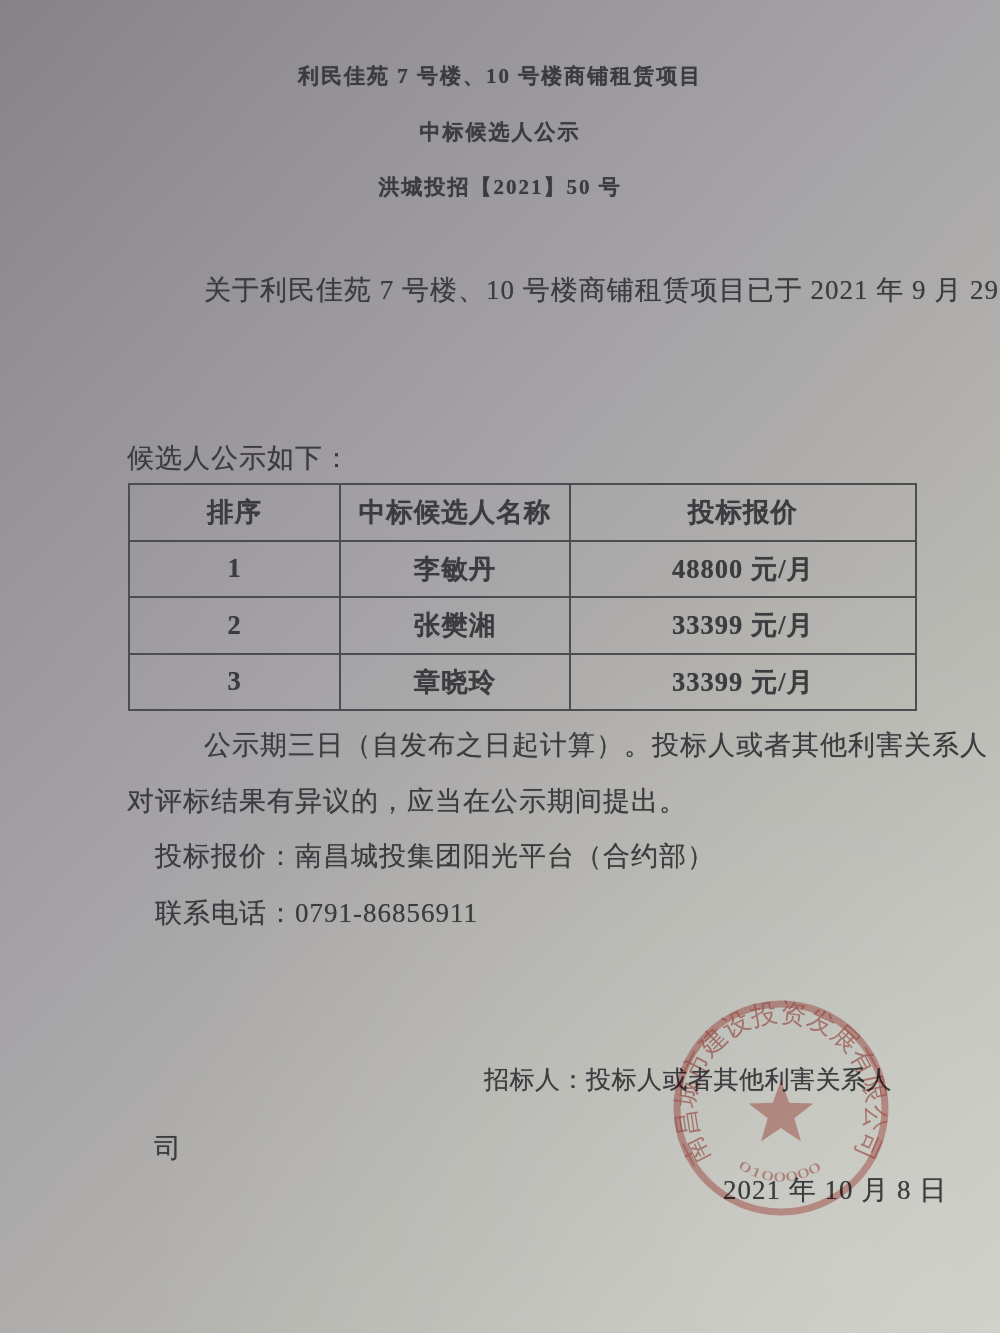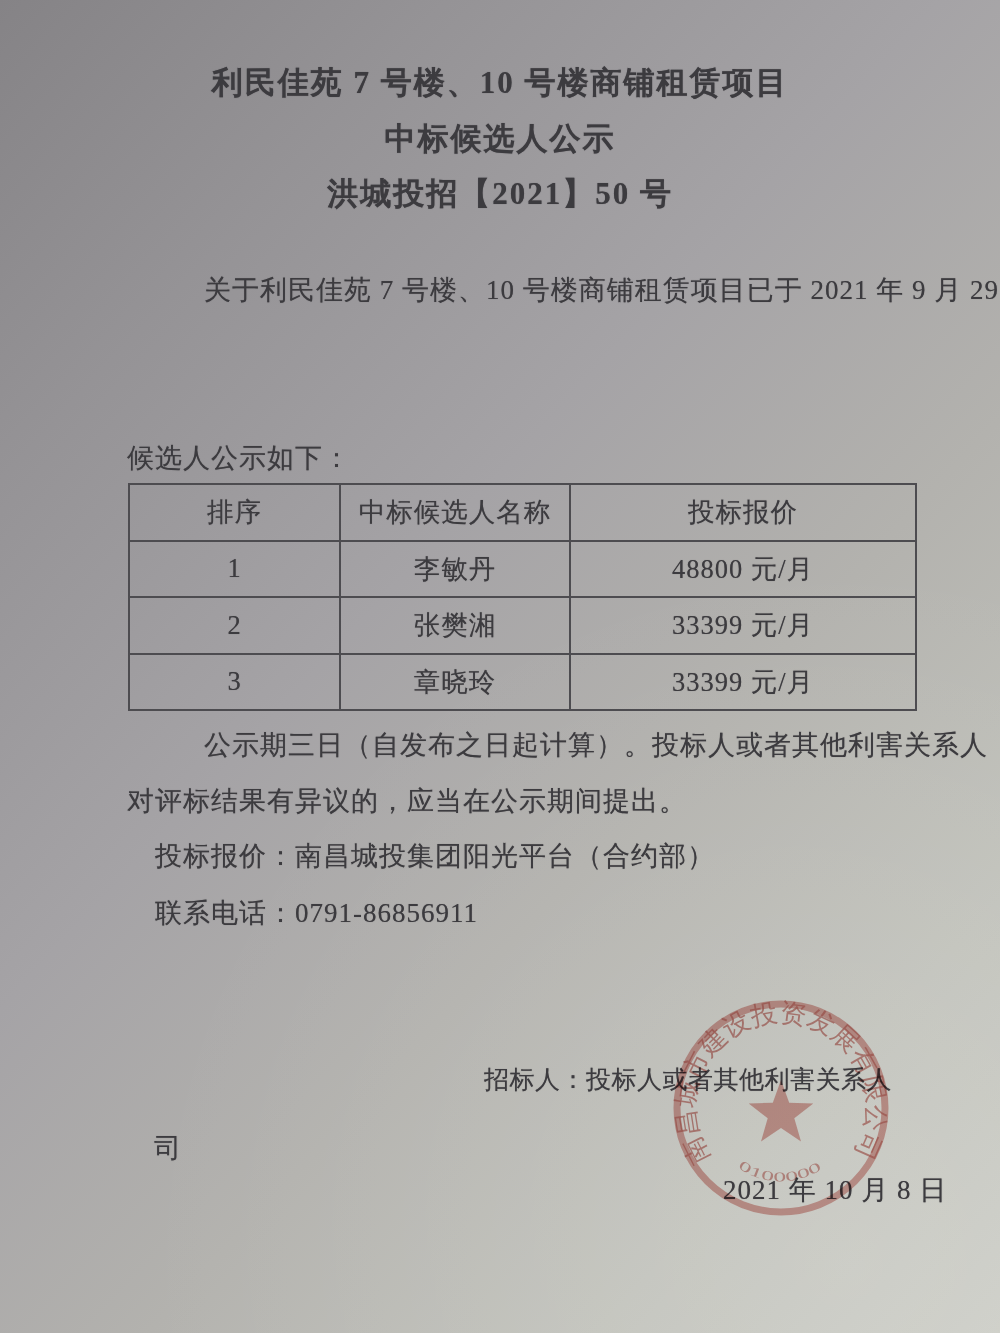--- a/index.html
+++ b/index.html
@@ -18,34 +18,34 @@
     white-space:nowrap;
     font-size:27px;
     letter-spacing:1px;
     text-shadow:0 0 0.7px rgba(45,44,48,0.55);
   }
   .title{
     position:absolute;
     left:0;width:100%;
     text-align:center;
     font-weight:700;
-    font-size:31px;
+    font-size:21px;
     letter-spacing:2px;
     text-shadow:0 0 0.8px rgba(40,39,43,0.6);
   }
   table.bid{
     position:absolute;
     left:128px;top:483px;
     width:787px;height:228px;
     border-collapse:collapse;
     table-layout:fixed;
   }
   table.bid td,table.bid th{
     border:2px solid #4d4c50;
-    font-weight:400;
+    font-weight:700;
     font-size:26.5px;
     letter-spacing:1px;
     text-align:center;
     vertical-align:middle;
     text-shadow:0 0 0.7px rgba(45,44,48,0.55);
     padding:0;
   }
   .col-rank{width:211px;}
   .col-name{width:230px;}
   .col-price{width:346px;}

